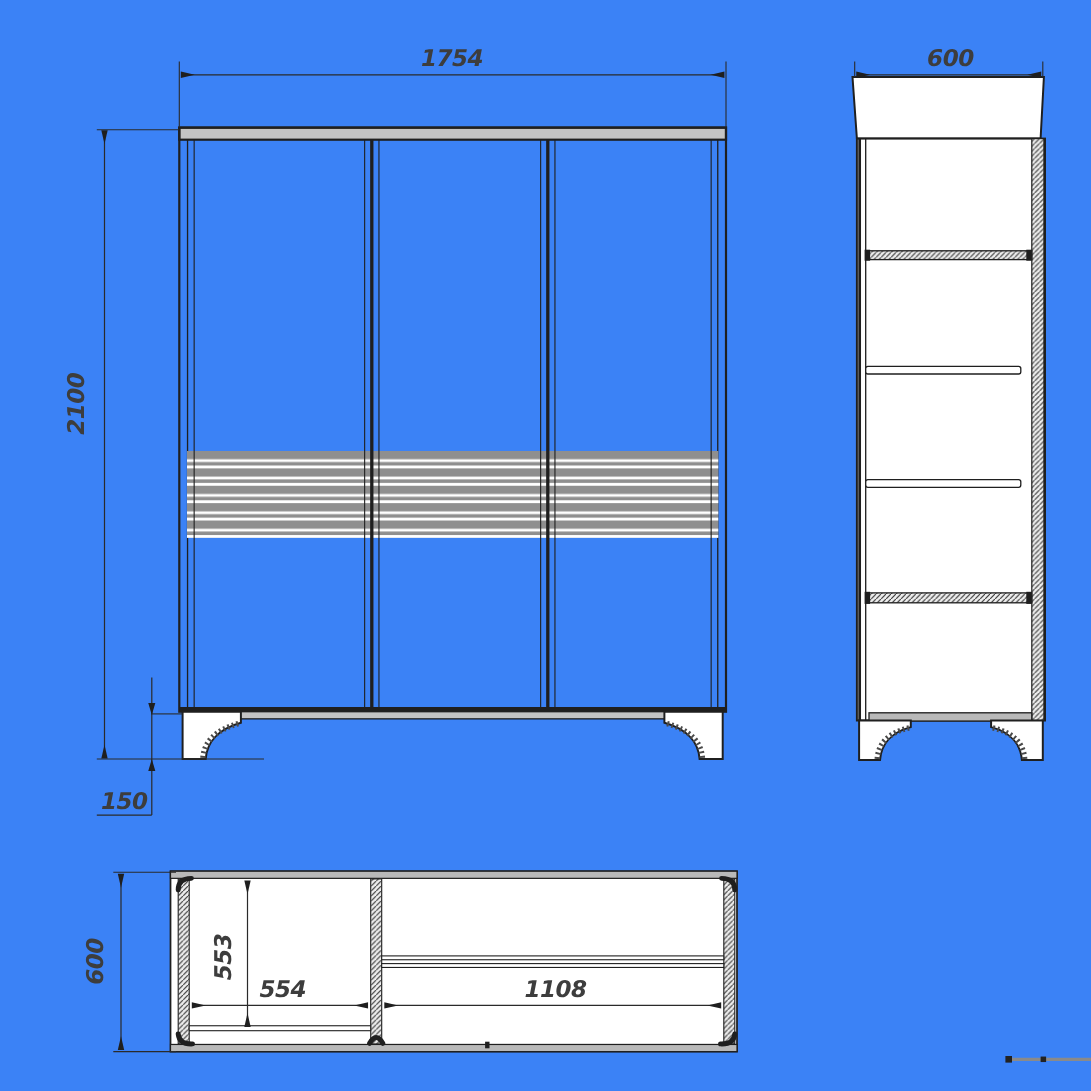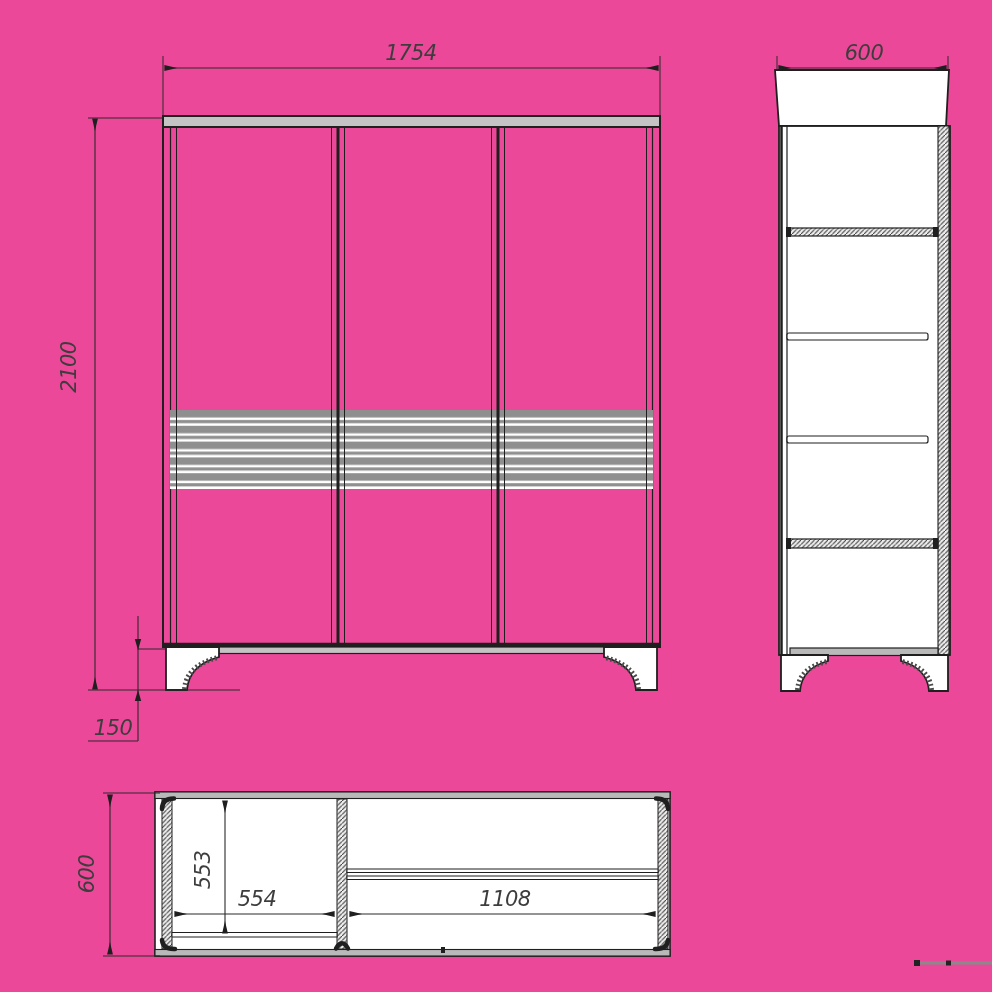--- a/index.html
+++ b/index.html
@@ -1,21 +1,22 @@
 <!DOCTYPE html>
 <html><head>
 <meta charset="utf-8">
 <style>
   html,body{margin:0;padding:0;background:#ffffff;}
   .sheet{
     position:relative;
     width:992px;height:992px;
-    background:#ec4899;
+    background:#3b82f6;
     overflow:hidden;
     font-family:"DejaVu Sans",sans-serif;
+    font-weight:bold;
   }
   svg{position:absolute;left:0;top:0;}
   .ln{stroke:#1f1f1f;fill:none;}
   .dimln{stroke:#2a2a2a;stroke-width:1.1;fill:none;}
   .extln{stroke:#2a2a2a;stroke-width:1;fill:none;}
   .dimtxt{
     font-family:"DejaVu Sans",sans-serif;
     font-style:italic;
     font-size:21px;
     letter-spacing:-0.5px;

